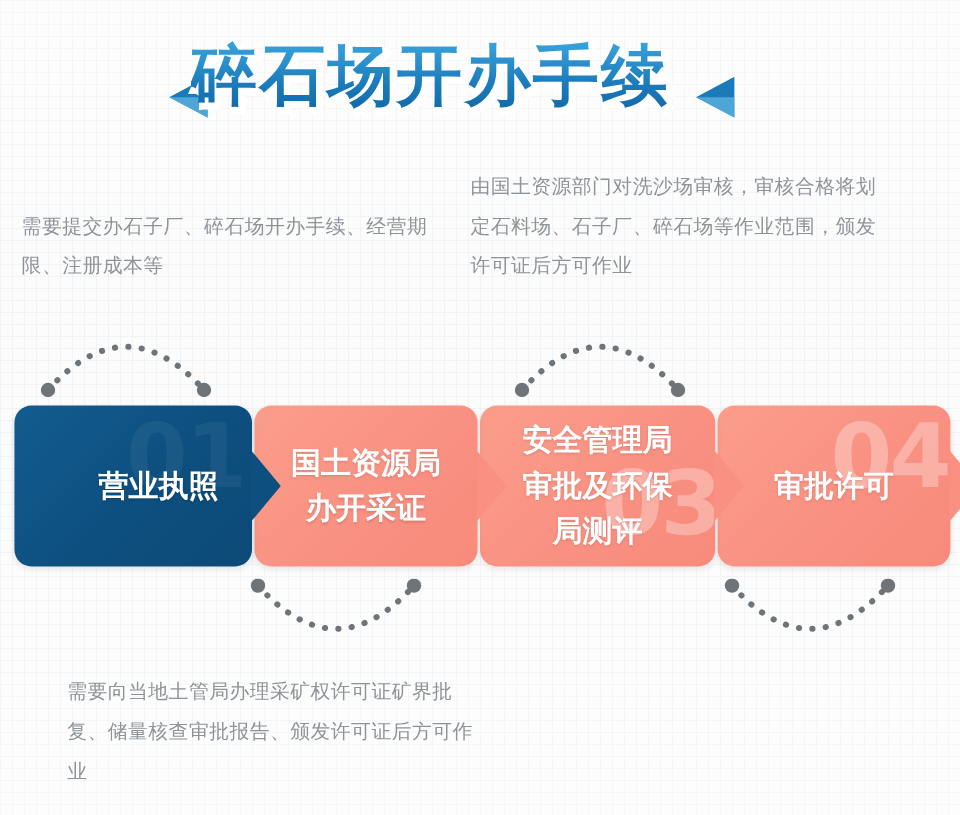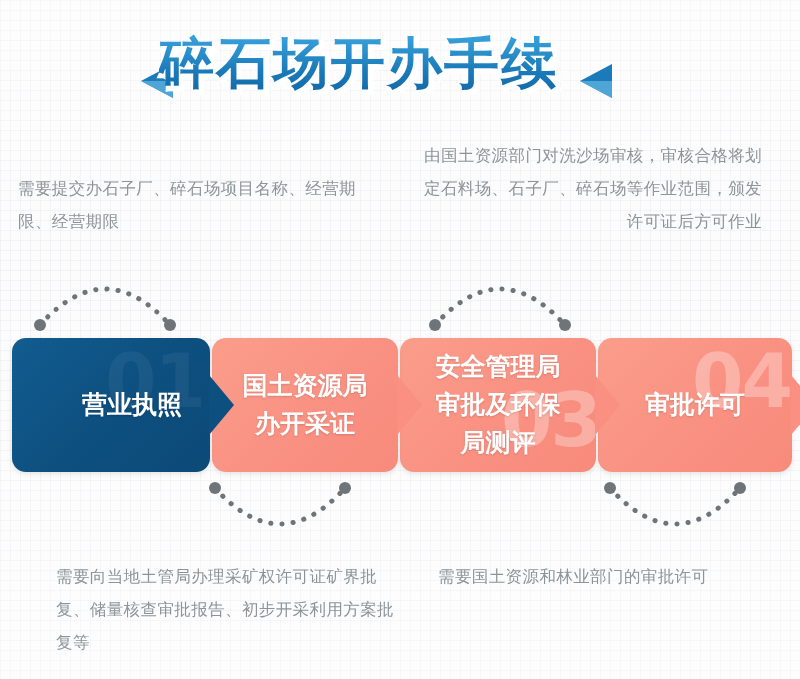--- a/index.html
+++ b/index.html
@@ -96,21 +96,21 @@
   .note {
     position: absolute;
     color: #8e9398;
     font-size: 16.5px;
     line-height: 33px;
     letter-spacing: 0.4px;
     z-index: 3;
     font-family: "DejaVu Sans", "Liberation Sans", sans-serif;
   }
   .note-tl { left: 18px;  top: 172px; width: 360px; }
-  .note-tr { left: 412px; top: 139px; width: 350px; text-align: right; }
+  .note-tr { left: 392px; top: 139px; width: 350px; }
   .note-bl { left: 56px;  top: 560px; width: 350px; }
   .note-br { left: 438px; top: 560px; width: 360px; }
 
   
   .arc { position: absolute; z-index: 3; }
   .arc-1 { left: 30px;  top: 263px; }
   .arc-2 { left: 425px; top: 263px; }
   .arc-3 { left: 205px; top: 482px; }
   .arc-4 { left: 600px; top: 482px; }
 
@@ -228,24 +228,23 @@
 
     <span class="tri">
       <svg width="38" height="36" viewBox="0 0 38 36">
         <path d="M34 1 L34 35 L2 18 Z" fill="#1b7ab9"></path>
         <path d="M34 18 L34 35 L2 18 Z" fill="#5fb6e0" opacity="0.75"></path>
       </svg>
     </span>
 
   </div>
 
-  <div class="note note-tl">需要提交办石子厂、碎石场项目名称、经营期限、经营期限</div>
+  <div class="note note-tl">需要提交办石子厂、碎石场开办手续、经营期限、注册成本等</div>
   <div class="note note-tr">由国土资源部门对洗沙场审核，审核合格将划定石料场、石子厂、碎石场等作业范围，颁发许可证后方可作业</div>
-  <div class="note note-bl">需要向当地土管局办理采矿权许可证矿界批复、储量核查审批报告、初步开采利用方案批复等</div>
-  <div class="note note-br">需要国土资源和林业部门的审批许可</div>
+  <div class="note note-bl">需要向当地土管局办理采矿权许可证矿界批复、储量核查审批报告、颁发许可证后方可作业</div>
 
   <div class="arc arc-1">
     <svg width="150" height="68" viewBox="0 0 150 68">
       <path d="M10 62 Q75 -10 140 62" fill="none" stroke="#6f7479" stroke-width="5" stroke-linecap="round" stroke-dasharray="0.2 11"></path>
       <circle cx="10" cy="62" r="6" fill="#6f7479"></circle>
       <circle cx="140" cy="62" r="6" fill="#6f7479"></circle>
     </svg>
   </div>
 
   <div class="arc arc-2">

